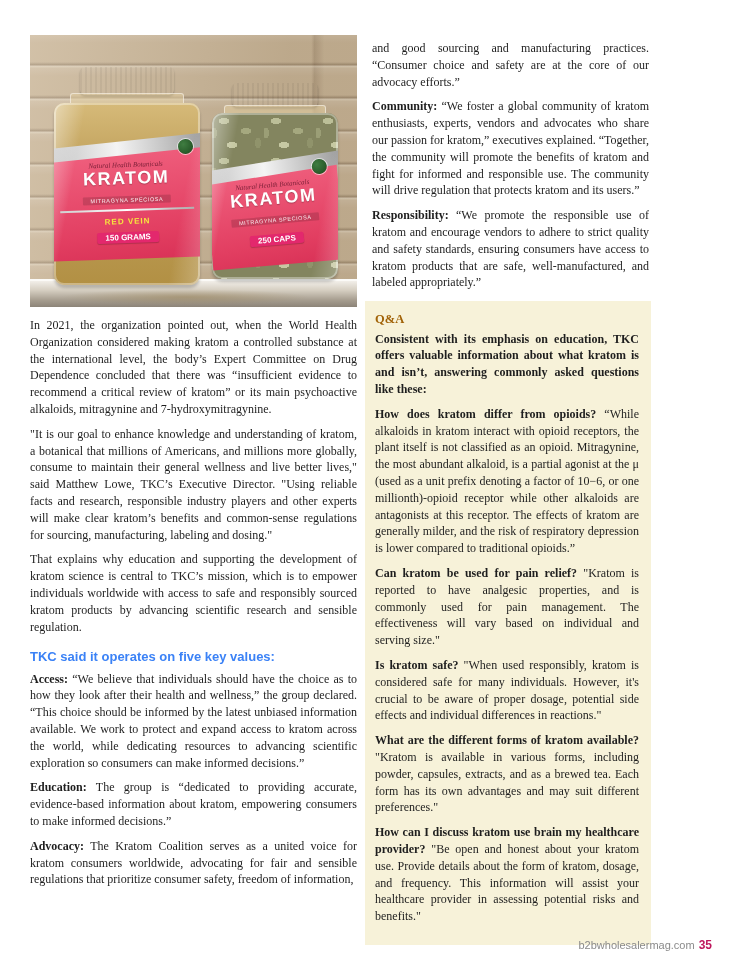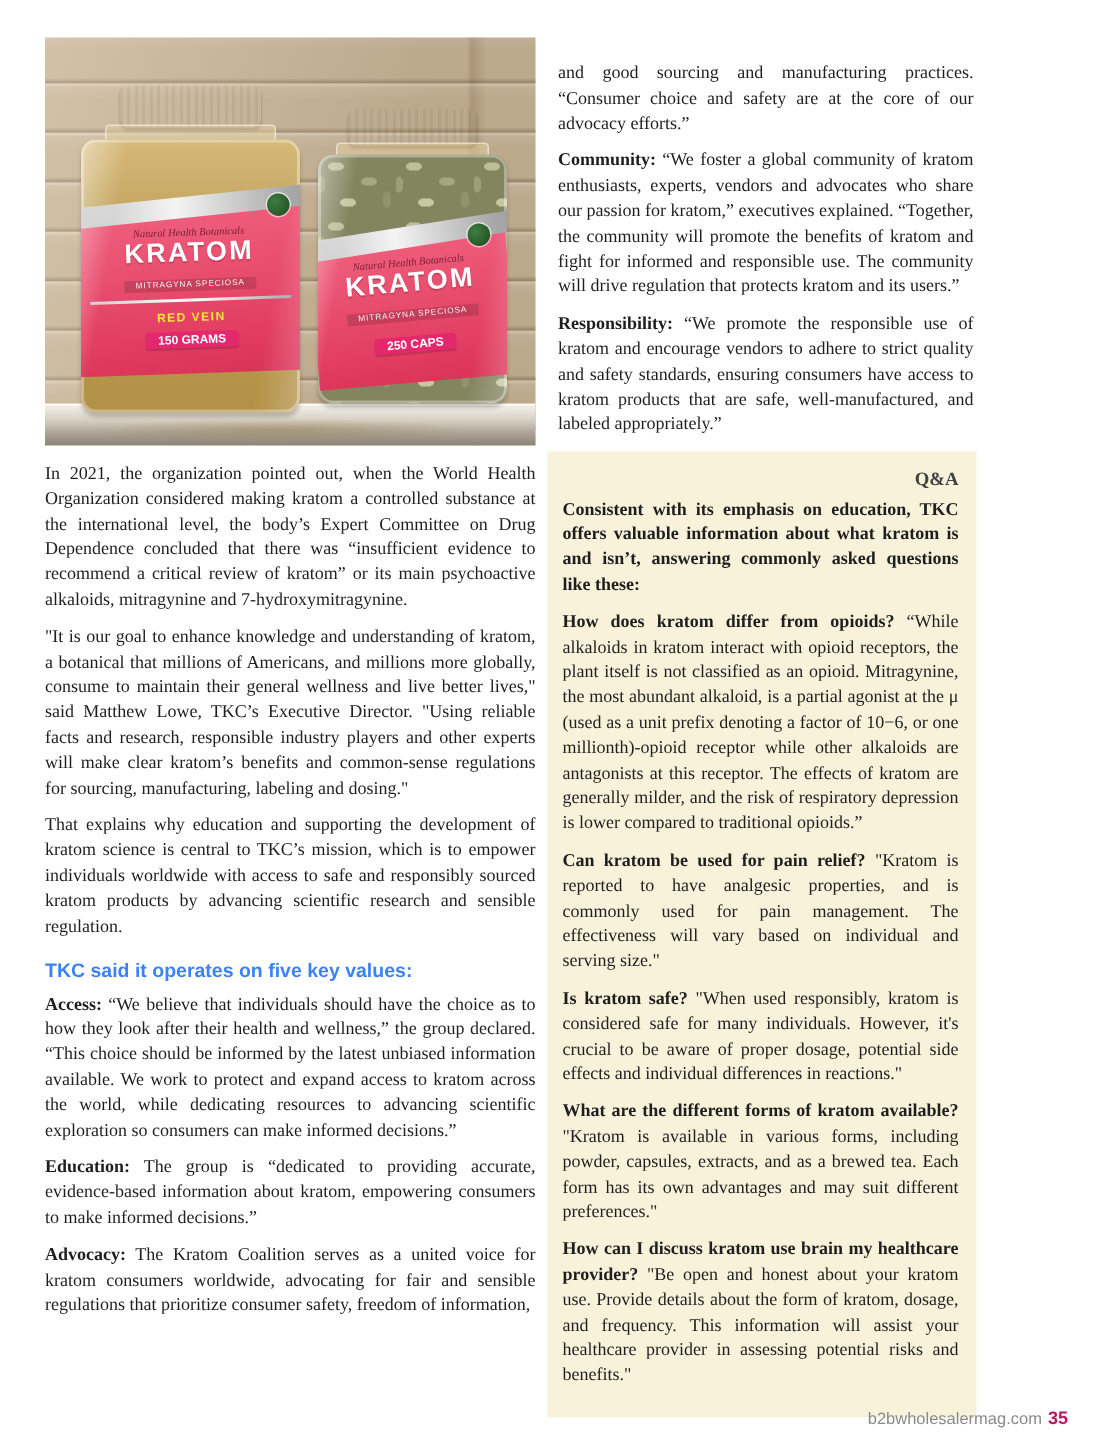--- a/index.html
+++ b/index.html
@@ -1,30 +1,30 @@
 <!DOCTYPE html>
 <html><head>
 <meta charset="utf-8">
 <style>
   html,body{margin:0;padding:0;}
   body{width:730px;height:962px;background:#ffffff;font-family:"Liberation Serif",serif;}
   .page{position:relative;width:730px;height:962px;background:#fff;overflow:hidden;}
 
   
-  .col-left{position:absolute;left:30px;top:25px;width:327px;}
+  .col-left{position:absolute;left:30px;top:35px;width:327px;}
   .col-right{position:absolute;left:365px;top:40px;width:286px;}
   .serif{font-family:"Liberation Serif",serif;font-size:12px;line-height:1.4;color:#1e1e1e;text-align:justify;}
   .serif p{margin:0 0 8px 0;}
   .lead{font-weight:bold;}
   .values-heading{font-family:"Liberation Sans",sans-serif;font-weight:bold;font-size:13px;color:#3b82f6;margin:13px 0 4px 0;text-align:left;}
   .col-right .toptext{padding:0 2px 0 7px;}
 
   
   .qa-box{background:#f7f2d9;margin-top:10px;padding:10px 12px 12px 10px;}
-  .qa-heading{font-family:"Liberation Serif",serif;font-weight:bold;font-size:12.5px;color:#404040;margin:0 0 2px 0;text-align:right;}
+  .qa-heading{font-family:"Liberation Serif",serif;font-weight:bold;font-size:12.5px;color:#a16207;margin:0 0 2px 0;text-align:left;}
   .qa-intro{font-weight:bold;margin:0 0 8px 0;}
   .qa-item{margin:0 0 8px 0;}
 
   
   .footer{position:absolute;right:18px;bottom:10px;font-family:"Liberation Sans",sans-serif;font-size:11px;color:#8a8a8a;}
   .footer .pagenum{font-weight:bold;color:#be185d;font-size:12px;margin-left:4px;text-align:center;}
 
   
   .photo{position:relative;width:327px;height:272px;overflow:hidden;margin-bottom:10px;
     background-color:#c8b394;

